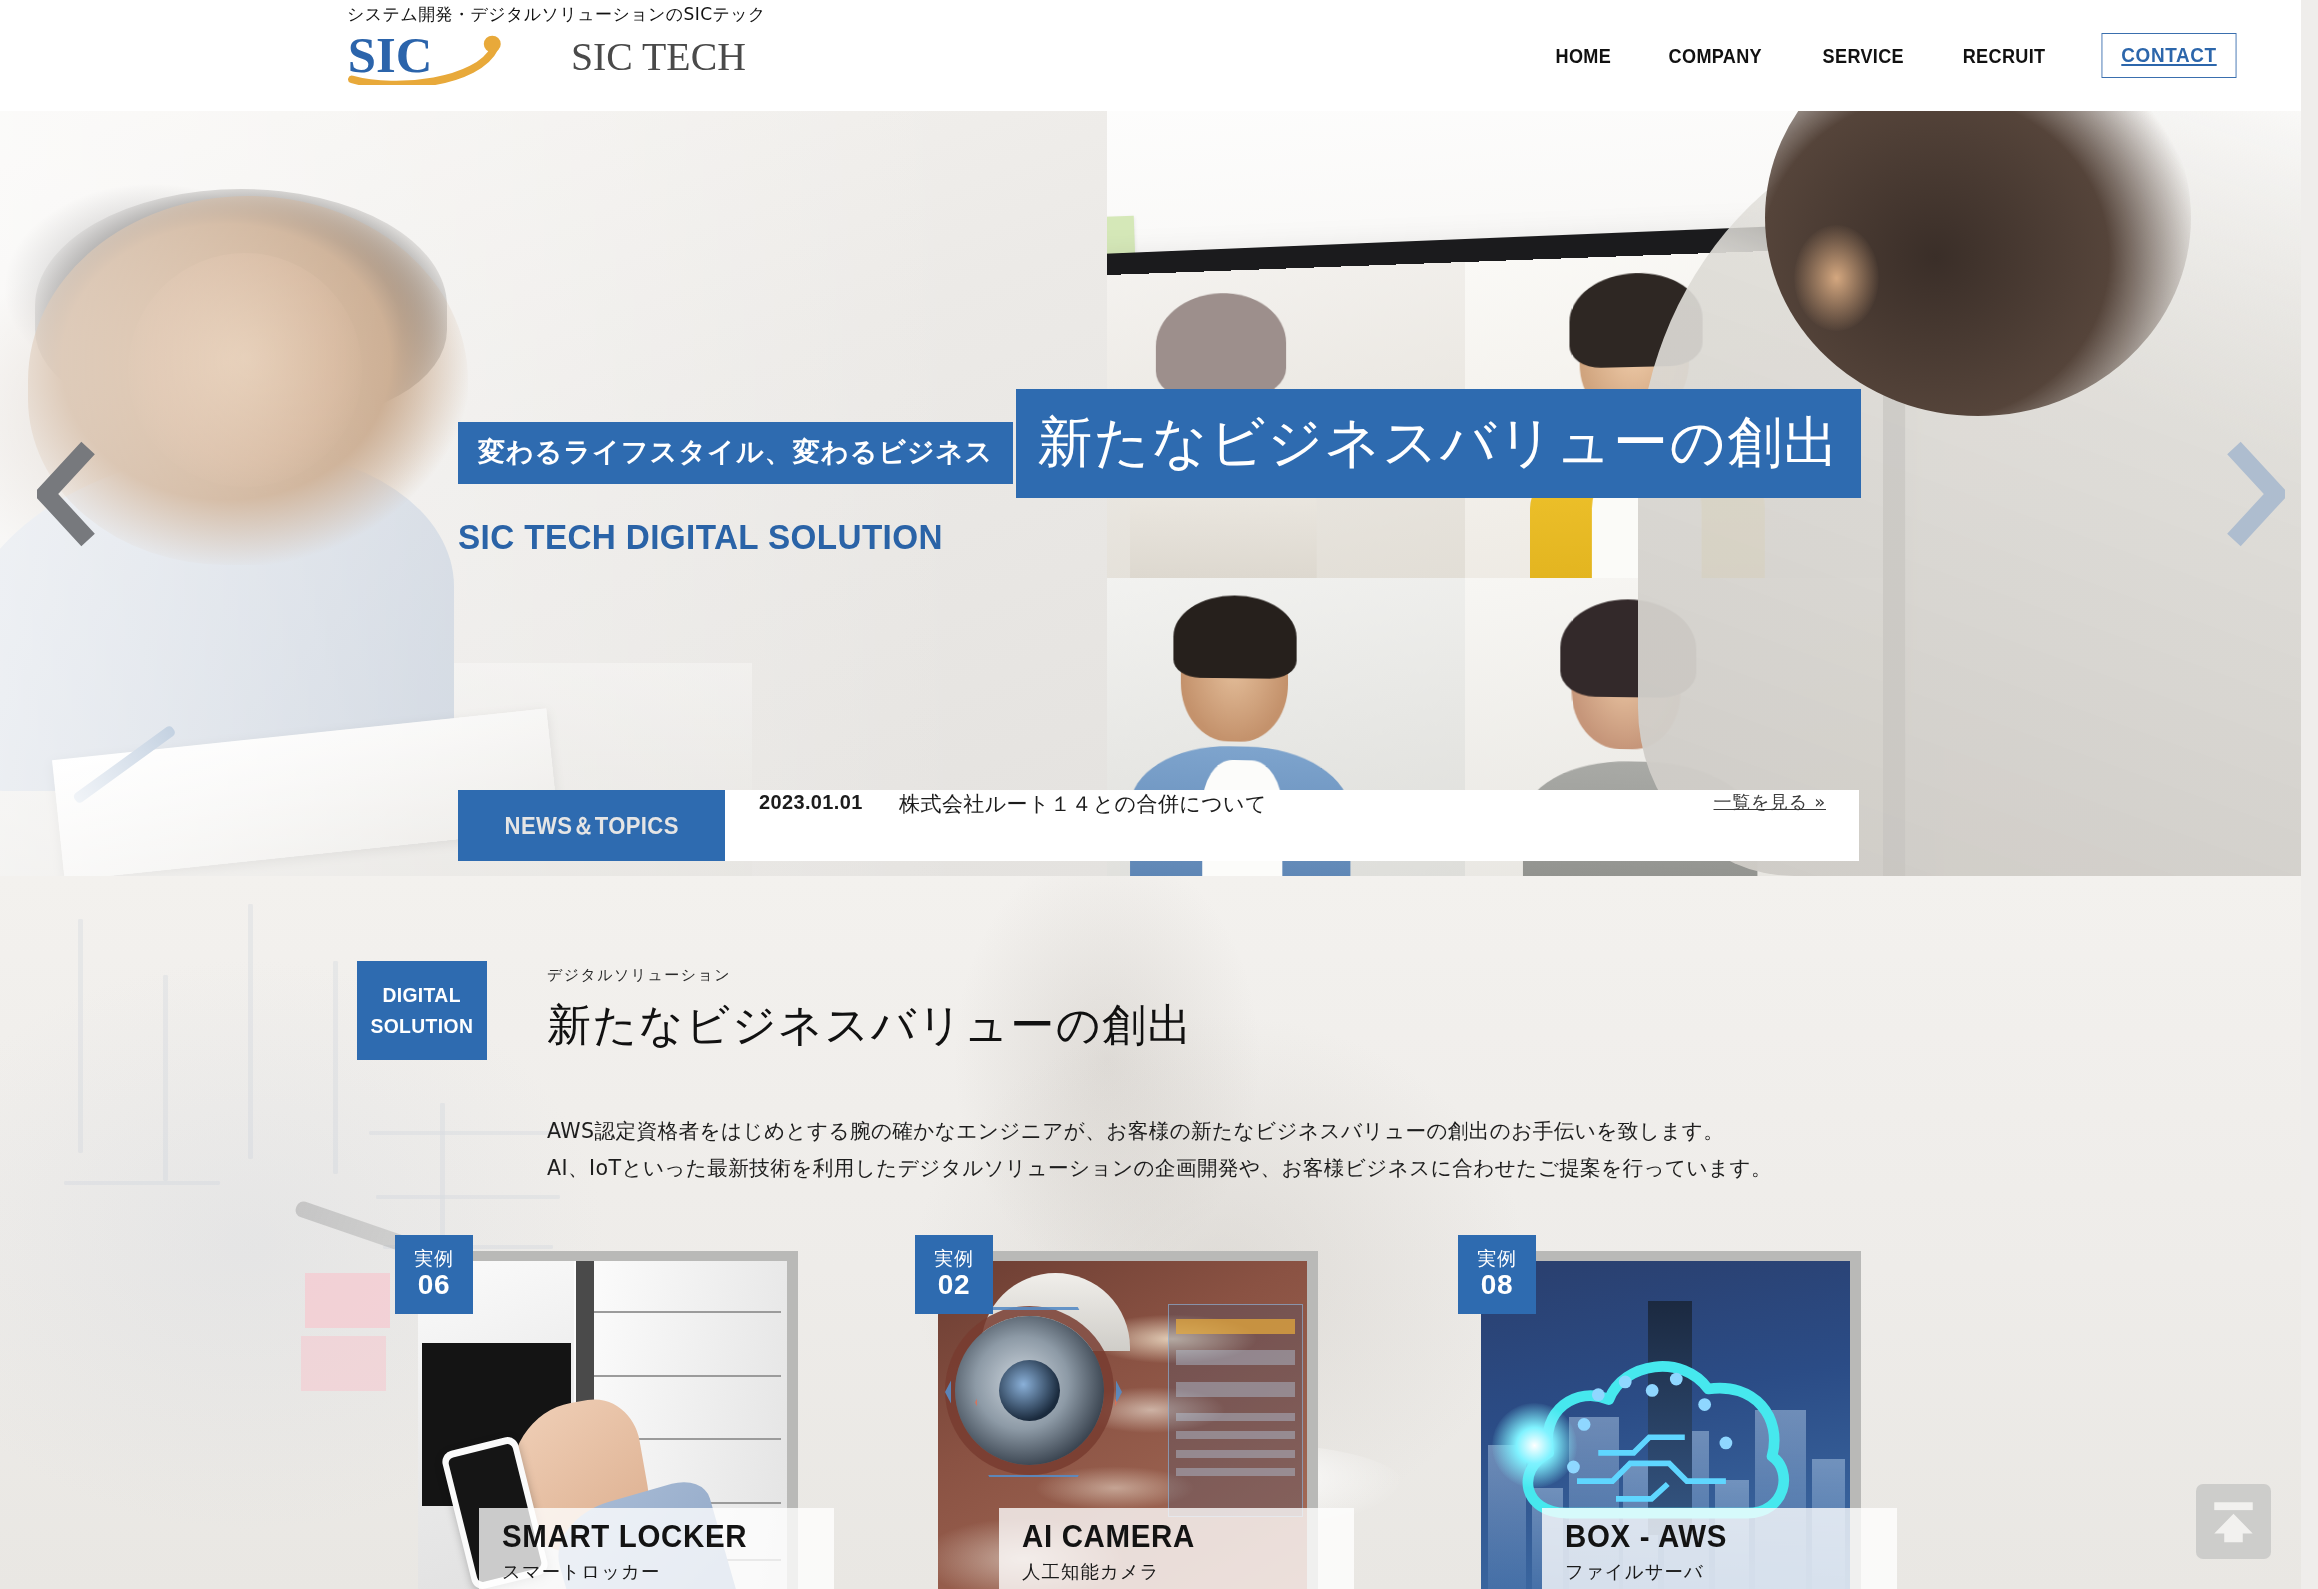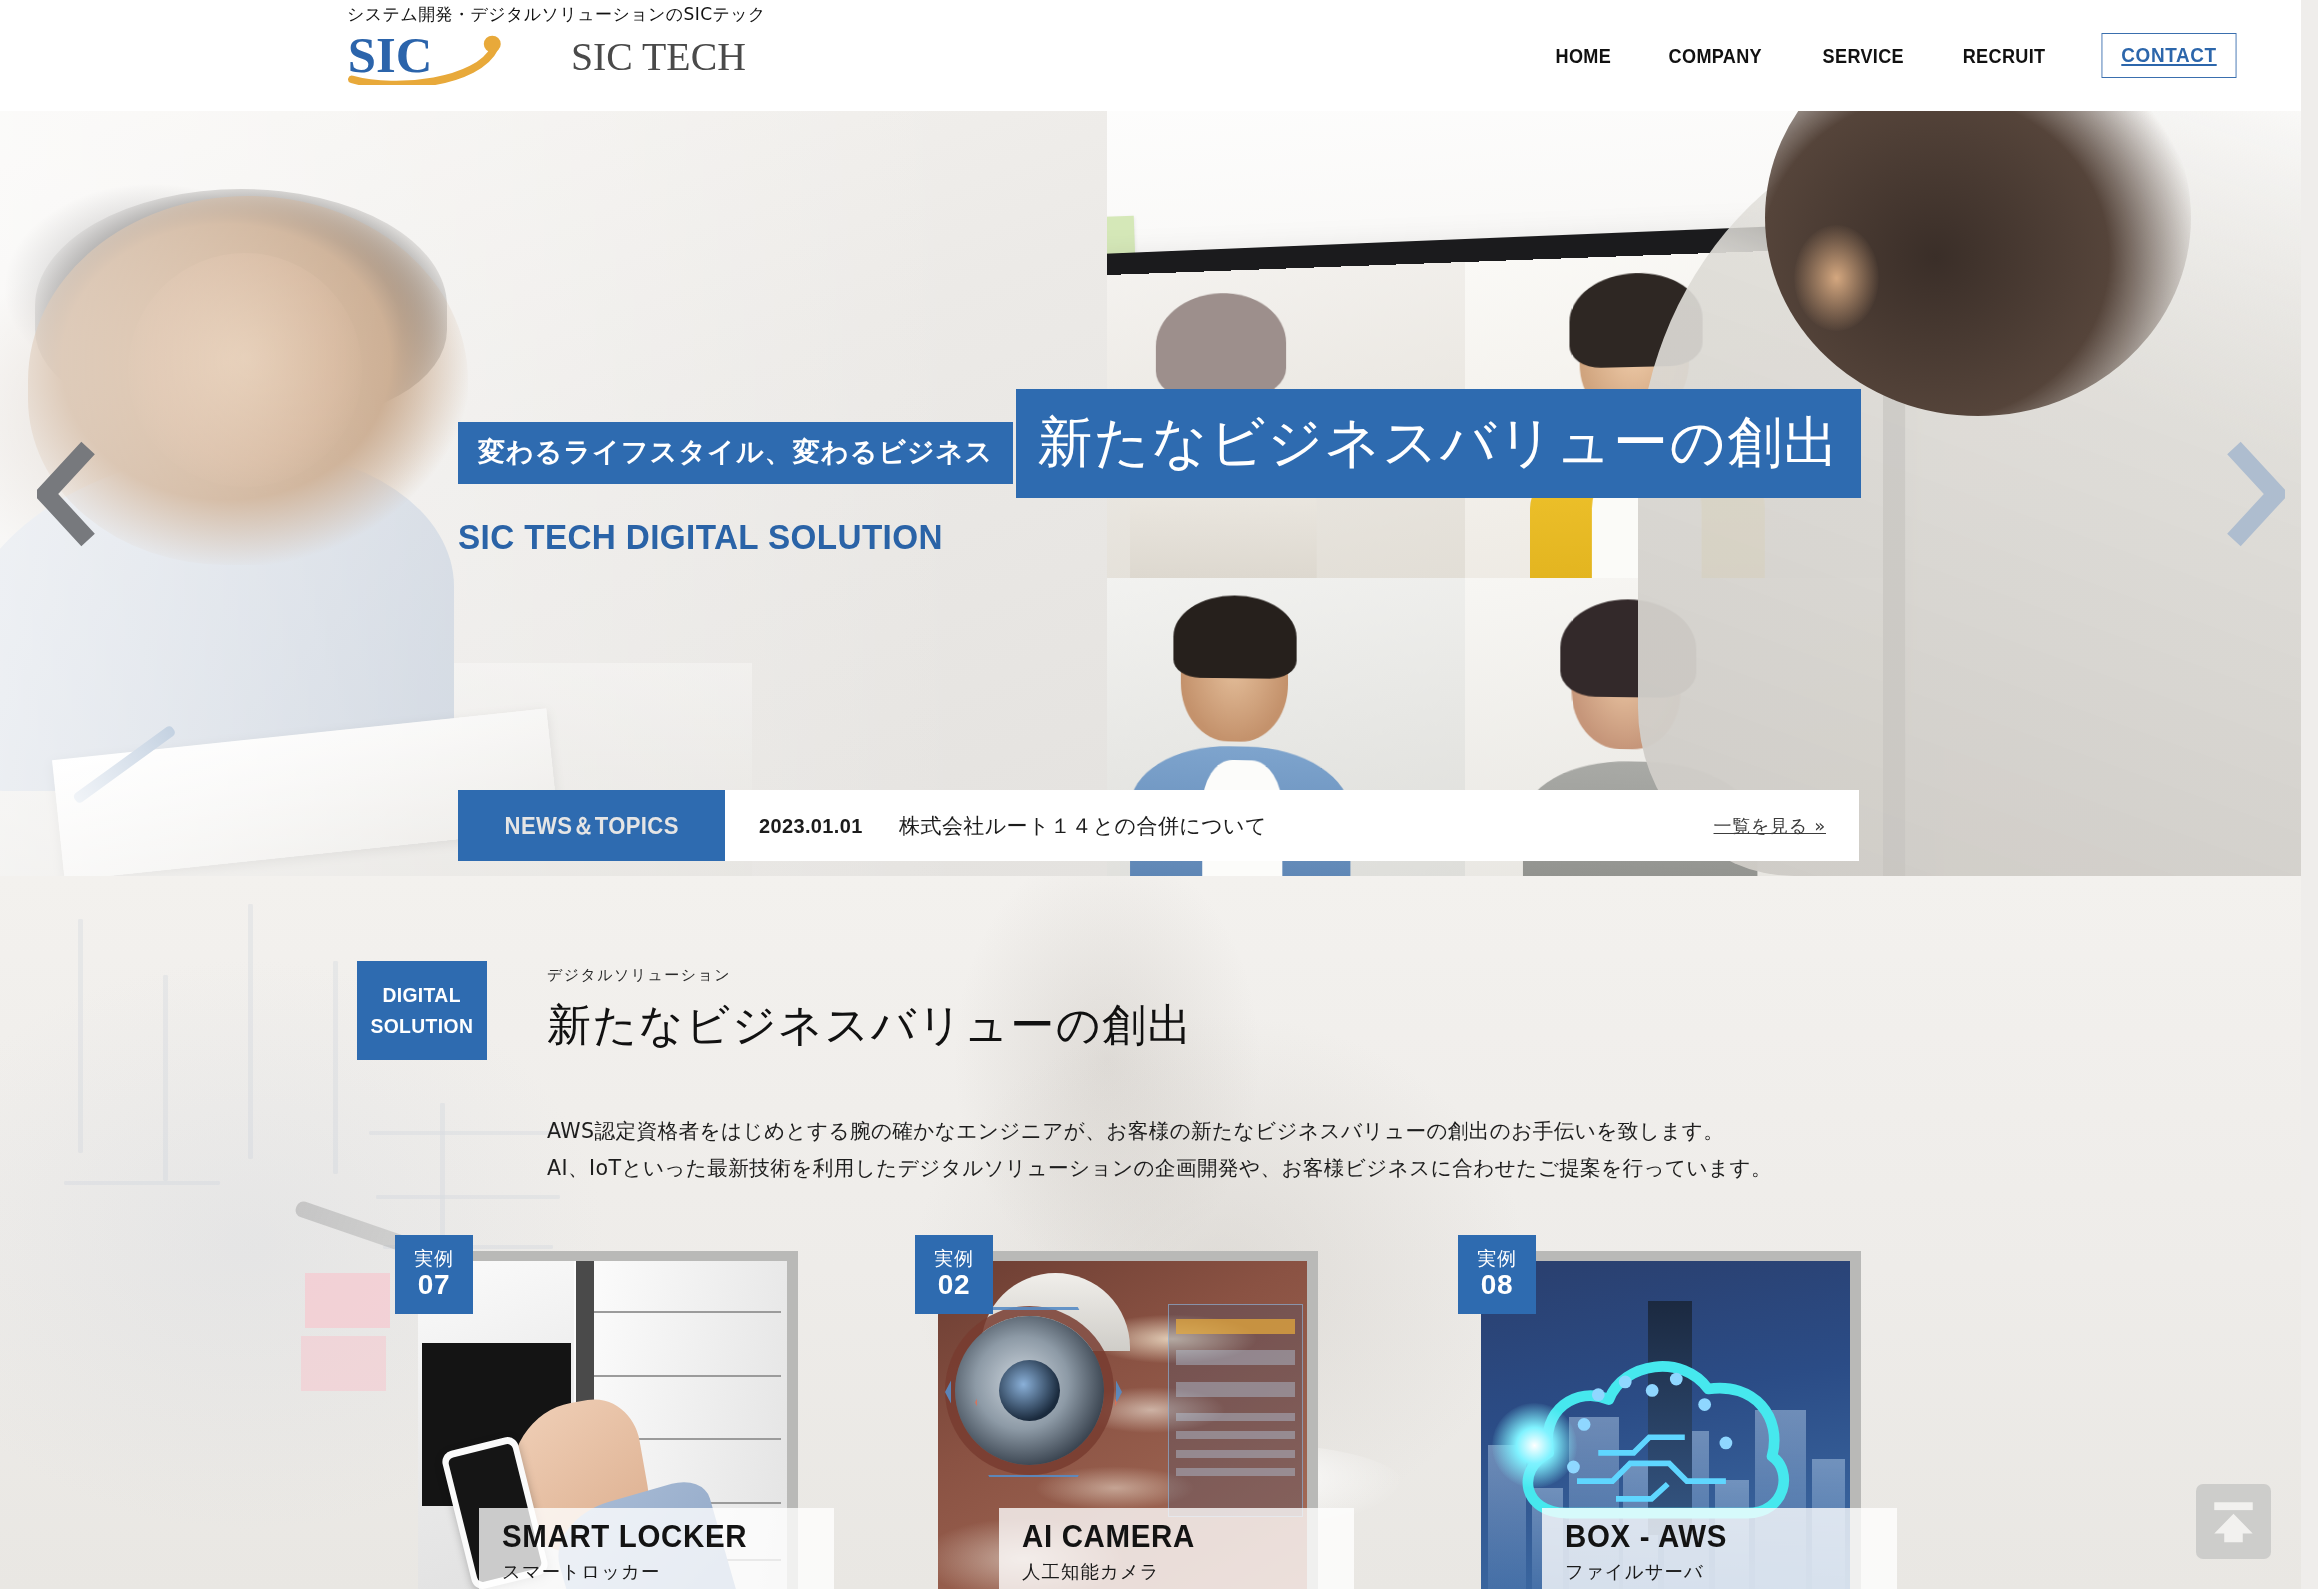--- a/index.html
+++ b/index.html
@@ -158,21 +158,21 @@
   .arrow-left { left:37px; margin-top:-53px; }
   .arrow-right { right:34px; margin-top:-53px; }
 
   
   .newsbar { position:absolute; left:458px; top:790px; width:1401px; height:71px;
     display:flex; align-items:stretch; background:#fff; z-index:40; box-shadow:0 0 0 0 rgba(0,0,0,0); }
   .news-label { width:267px; background:#2e6bb0; color:#e5e5e5; display:flex; align-items:center; justify-content:center;
     font-weight:700; font-size:24px; letter-spacing:0.4px; transform:none;
     font-family:"Liberation Sans",sans-serif; }
   .news-label span { transform:scaleX(0.92); display:inline-block; }
-  .news-body { flex:1; display:flex; align-items:center; padding-left:34px; }
+  .news-body { flex:1; display:flex; padding-left:34px; }
   .news-date { font-weight:700; font-size:21px; color:#1c1c1c; letter-spacing:0.4px;
     transform:scaleX(0.95); transform-origin:left; font-family:"Liberation Sans",sans-serif; }
   .news-text { margin-left:31px; font-size:21px; color:#1c1c1c; letter-spacing:0.4px;
     font-family:"DejaVu Sans","Liberation Sans",sans-serif; }
   .news-more { margin-left:auto; margin-right:33px; font-size:18px; color:#3c3c3c; letter-spacing:0.7px;
     font-family:"DejaVu Sans","Liberation Sans",sans-serif; white-space:nowrap; }
 
   
   .solution { position:absolute; left:0; top:876px; width:2319px; height:713px; overflow:hidden; background:#efedea; }
   .sol-bg { position:absolute; inset:0;
@@ -469,21 +469,21 @@
           </div>
           <div class="col"></div>
           <div class="dark"></div>
           <div class="hand"></div>
           <div class="sleeve"></div>
           <div class="phone"></div>
         </div>
       </div>
       <div class="card-badge">
         <span class="jp">実例</span>
-        <span class="num">07</span>
+        <span class="num">06</span>
       </div>
       <div class="card-cap">
         <div class="card-en">SMART LOCKER</div>
         <div class="card-jp">スマートロッカー</div>
       </div>
     </div>
 
     <div class="card c2">
       <div class="card-shadow"></div>
       <div class="card-img">

